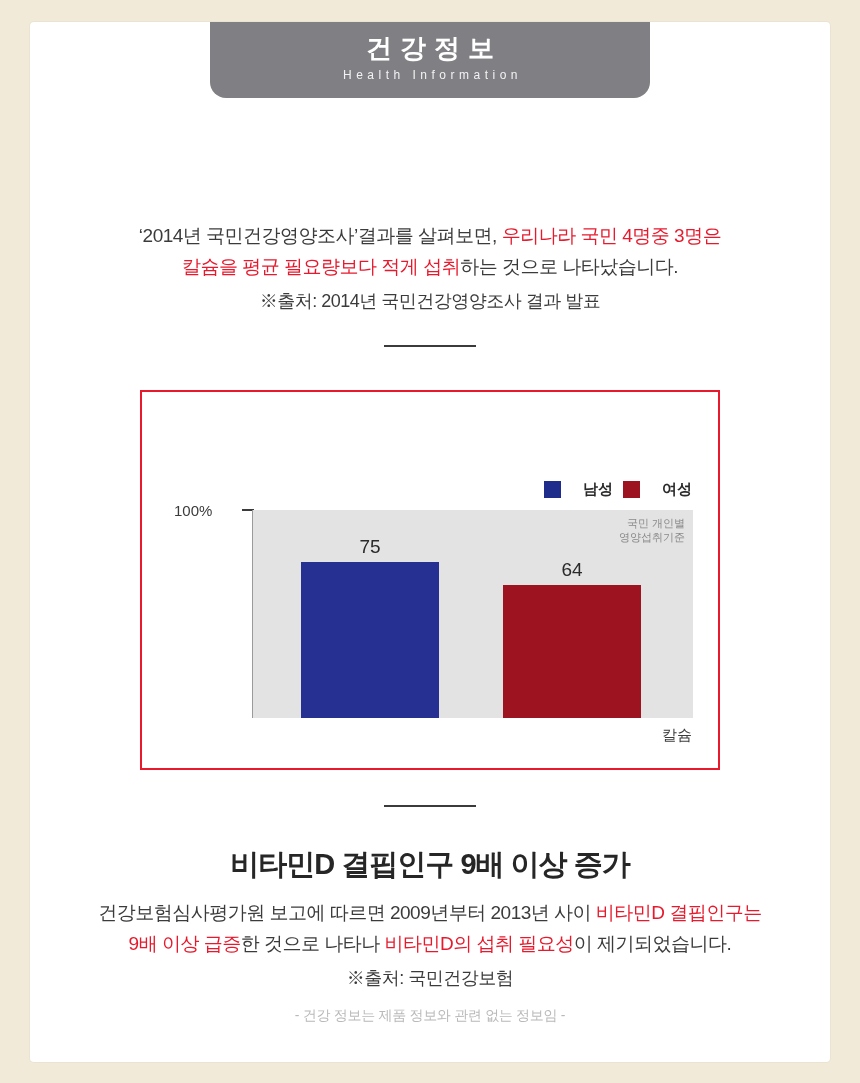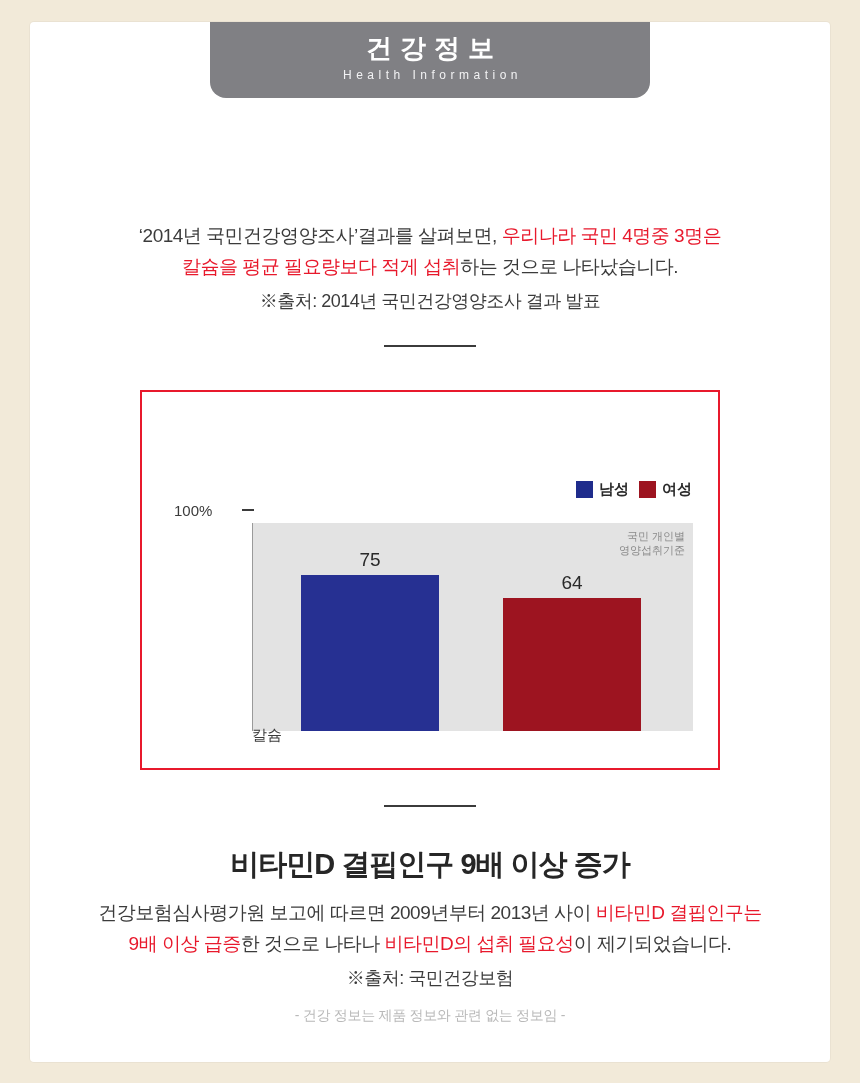--- a/index.html
+++ b/index.html
@@ -139,37 +139,37 @@
     position: absolute;
     right: 26px;
     top: 88px;
     display: flex;
     gap: 10px;
     align-items: center;
   }
   .legend-item {
     display: flex;
     align-items: center;
-    gap: 6px;
+    gap: 22px;
     font-size: 15px;
     color: #2a2a2a;
     font-weight: bold;
   }
   .legend-swatch {
     width: 17px;
     height: 17px;
     display: inline-block;
   }
   .sw-male { background: #1f2c8c; }
   .sw-female { background: #9d1420; }
 
   .plot-area {
     position: absolute;
     left: 110px;
-    top: 131px;
+    top: 118px;
     width: 440px;
     height: 208px;
     background: #e3e3e3;
     border-left: 1px solid #9a9a9a;
   }
   .axis-top-label {
     position: absolute;
     left: 32px;
     top: 110px;
     font-size: 15px;
@@ -216,21 +216,21 @@
     color: #2a2a2a;
   }
   .bar-value.male { left: 48px; }
   .bar-value.female { left: 250px; margin-top: 7px; }
 
   .x-label {
     position: absolute;
     left: 110px;
     top: 334px;
     width: 440px;
-    text-align: left;
+    text-align: right;
     font-size: 15px;
     color: #3b3b3b;
   }
 
   
   .title-dark {
     position: absolute;
     top: 823px;
     left: 0;
     width: 100%;

